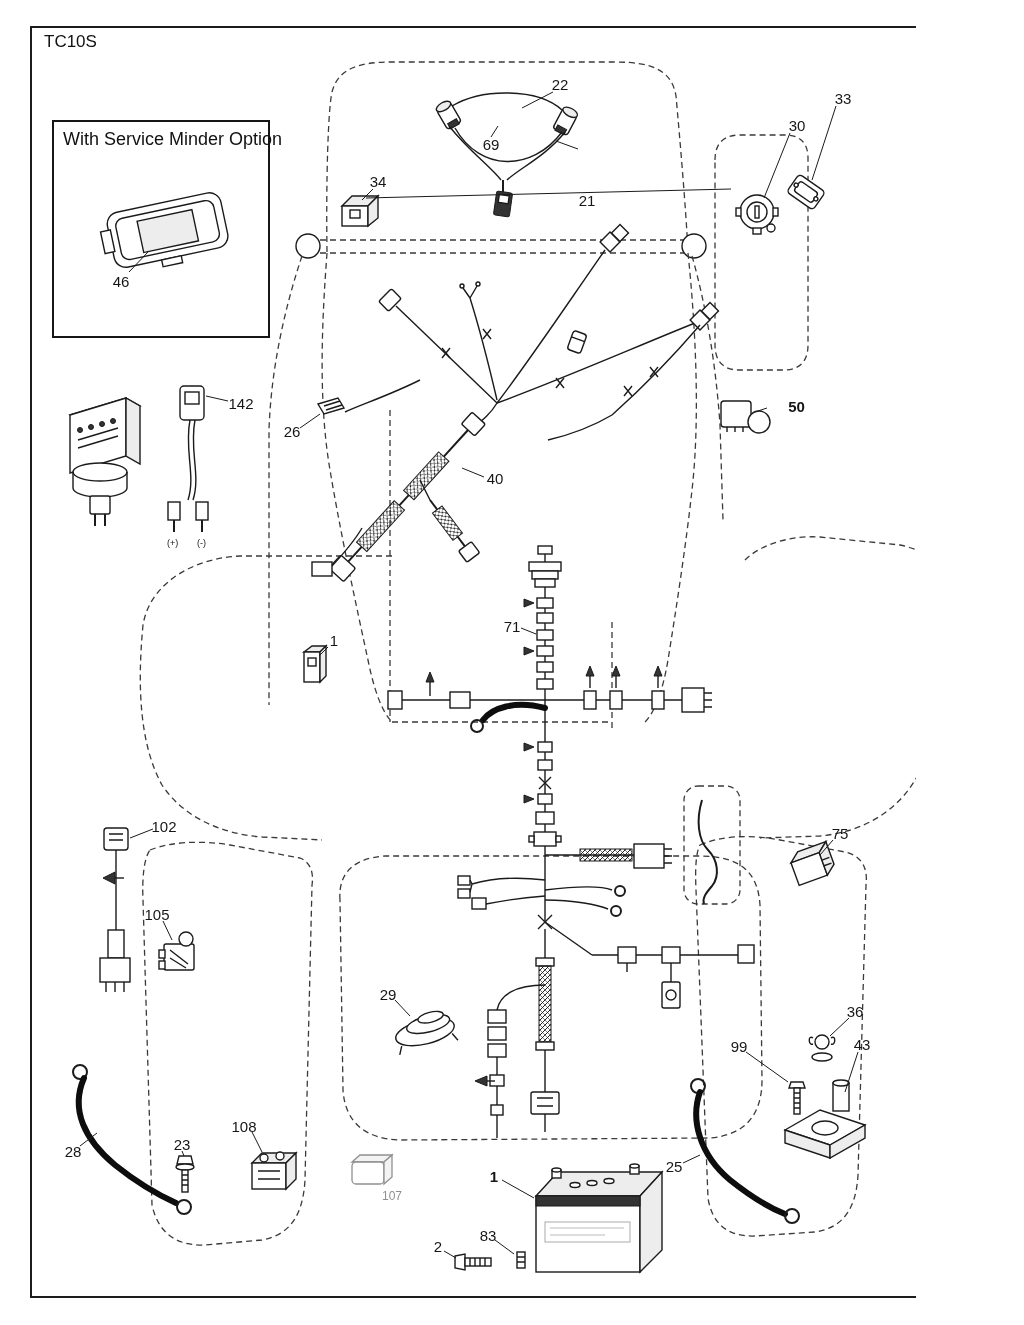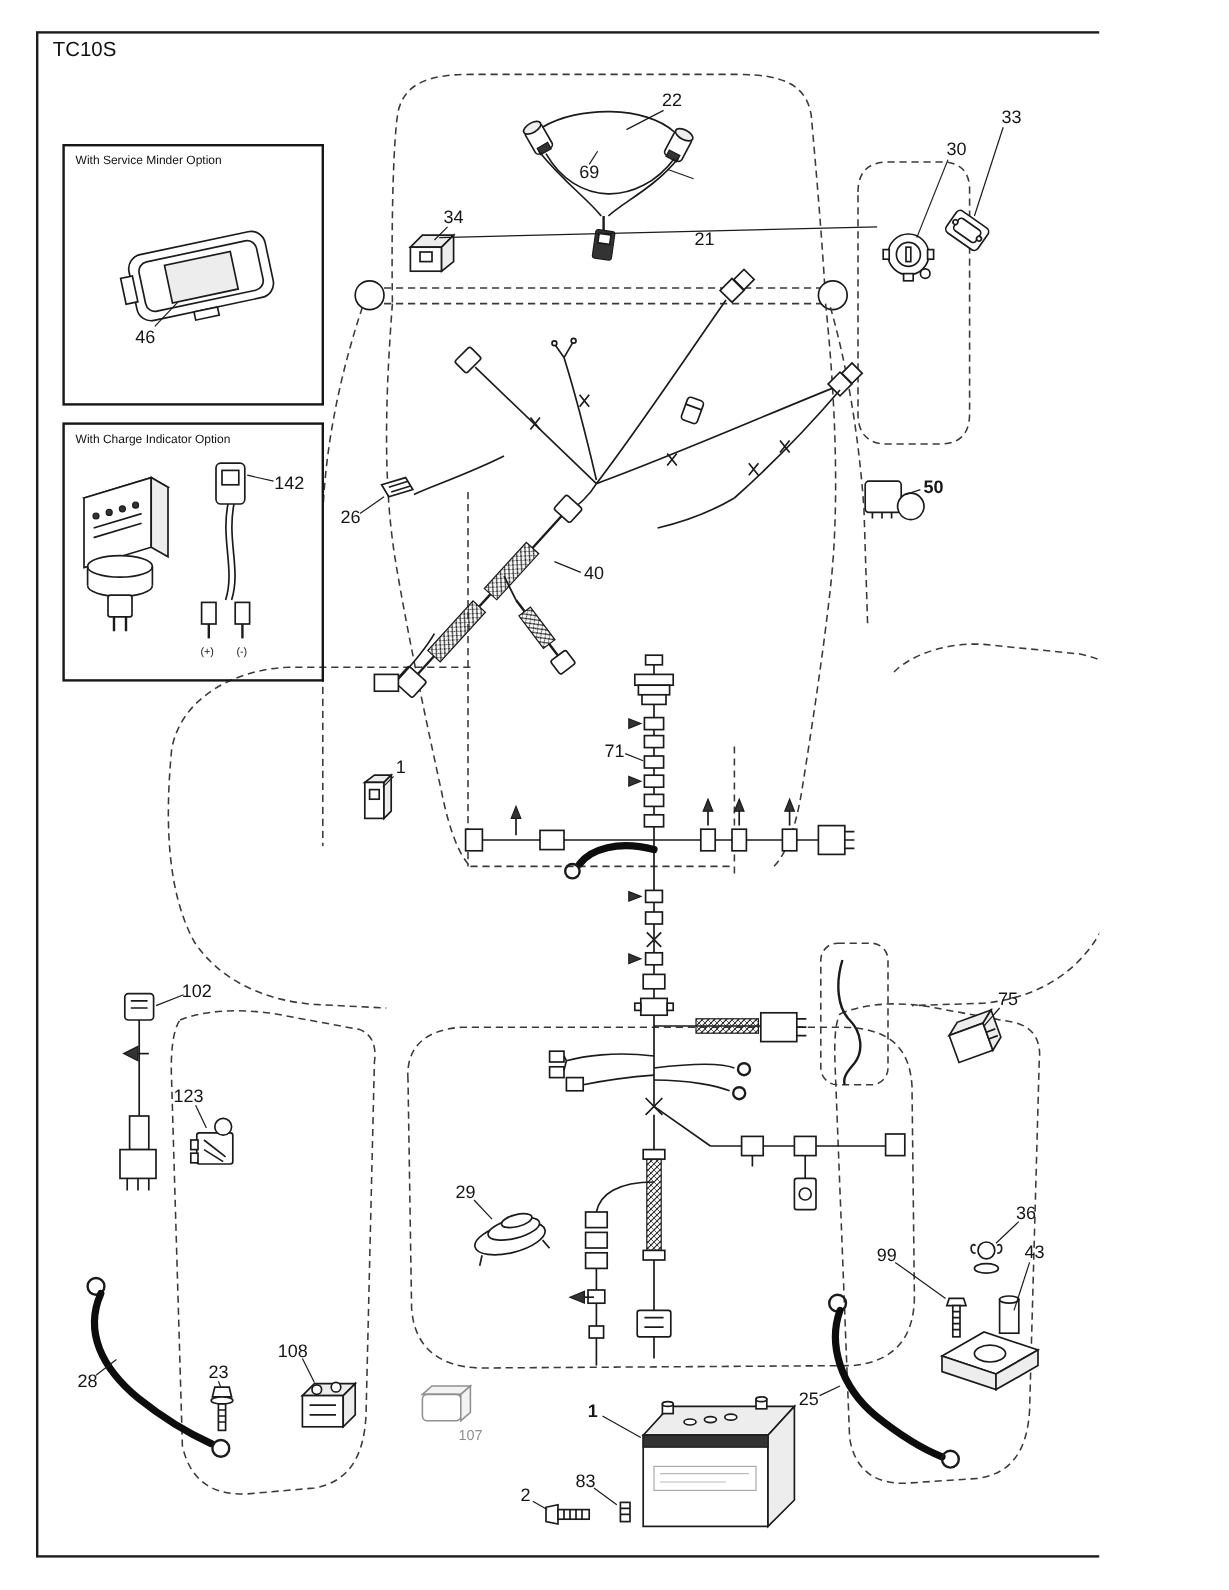--- a/index.html
+++ b/index.html
@@ -4,21 +4,21 @@
 <style>
   html,body{margin:0;padding:0;background:#fff;}
   .page{position:relative;width:916px;height:1325px;background:#fff;
         font-family:"Liberation Sans",sans-serif;overflow:hidden;border-radius:16px;}
   .frame{position:absolute;left:30px;top:26px;width:963px;height:1272px;
          border:2px solid #1c1c1c;box-sizing:border-box;}
   .title{position:absolute;left:44px;top:32px;font-size:17px;color:#111;}
   .inset{position:absolute;border:2px solid #161616;box-sizing:border-box;background:transparent;}
   .inset-sm{left:52px;top:120px;width:218px;height:218px;}
   .inset-ci{left:52px;top:352px;width:218px;height:216px;}
-  .inset-title{position:absolute;left:9px;top:7px;font-size:10px;color:#111;white-space:nowrap;}
+  .inset-title{position:absolute;left:9px;top:7px;font-size:18px;color:#111;white-space:nowrap;}
   #svg-layer{position:absolute;left:0;top:0;}
   .labels-layer{position:absolute;left:0;top:0;width:1024px;height:1325px;pointer-events:none;}
   .part-label{position:absolute;font-size:15px;color:#161616;transform:translate(-50%,-50%);}
   .part-label.bold{font-weight:bold;}
   .part-label.muted{color:#8f8f8f;font-size:12px;}
   
   .ln{stroke:#1b1b1b;fill:none;stroke-width:1.4;}
   .ln2{stroke:#1b1b1b;fill:none;stroke-width:2;}
   .fw{fill:#fff;stroke:#1b1b1b;stroke-width:1.4;}
   .gry{fill:#ededed;stroke:#1b1b1b;stroke-width:1.4;}
@@ -462,40 +462,37 @@
       <path class="ln2" d="M202,520 L202,532"></path>
       <text class="svgtext" x="167" y="546">(+)</text>
       <text class="svgtext" x="197" y="546">(-)</text>
     </g>
     <path class="ldr" d="M228,401 L206,396"></path>
   </svg>
 
   <div class="inset inset-sm">
     <div class="inset-title">With Service Minder Option</div>
   </div>
-  <div class="inset inset-ci">
-    <div class="inset-title">With Charge Indicator Option</div>
-  </div>
 
   <div class="labels-layer">
       <div class="part-label" style="left: 560px; top: 84px;">22</div>
       <div class="part-label" style="left: 491px; top: 144px;">69</div>
       <div class="part-label" style="left: 587px; top: 152px; margin-top: 48px;">21</div>
       <div class="part-label" style="left: 378px; top: 181px;">34</div>
       <div class="part-label" style="left: 843px; top: 98px;">33</div>
       <div class="part-label" style="left: 797px; top: 125px;">30</div>
       <div class="part-label" style="left: 121px; top: 281px;">46</div>
       <div class="part-label" style="left: 241px; top: 403px;">142</div>
       <div class="part-label" style="left: 292px; top: 431px;">26</div>
-      <div class="part-label bold" style="left: 778px; top: 406px;">50</div>
+      <div class="part-label bold" style="left: 778px; top: 406px; padding-left: 37px;">50</div>
       <div class="part-label" style="left: 495px; top: 478px;">40</div>
       <div class="part-label" style="left: 334px; top: 640px;">1</div>
       <div class="part-label" style="left: 512px; top: 626px;">71</div>
       <div class="part-label" style="left: 164px; top: 826px;">102</div>
-      <div class="part-label" style="left: 157px; top: 914px;">123</div>
+      <div class="part-label" style="left: 157px; top: 914px;">105</div>
       <div class="part-label" style="left: 840px; top: 833px;">75</div>
       <div class="part-label" style="left: 388px; top: 994px;">29</div>
       <div class="part-label" style="left: 855px; top: 1011px;">36</div>
       <div class="part-label" style="left: 862px; top: 1044px;">43</div>
       <div class="part-label" style="left: 739px; top: 1046px;">99</div>
       <div class="part-label" style="left: 73px; top: 1151px;">28</div>
       <div class="part-label" style="left: 182px; top: 1144px;">23</div>
       <div class="part-label" style="left: 244px; top: 1126px;">108</div>
       <div class="part-label muted" style="left: 392px; top: 1196px;">107</div>
       <div class="part-label bold" style="left: 494px; top: 1176px;">1</div>

